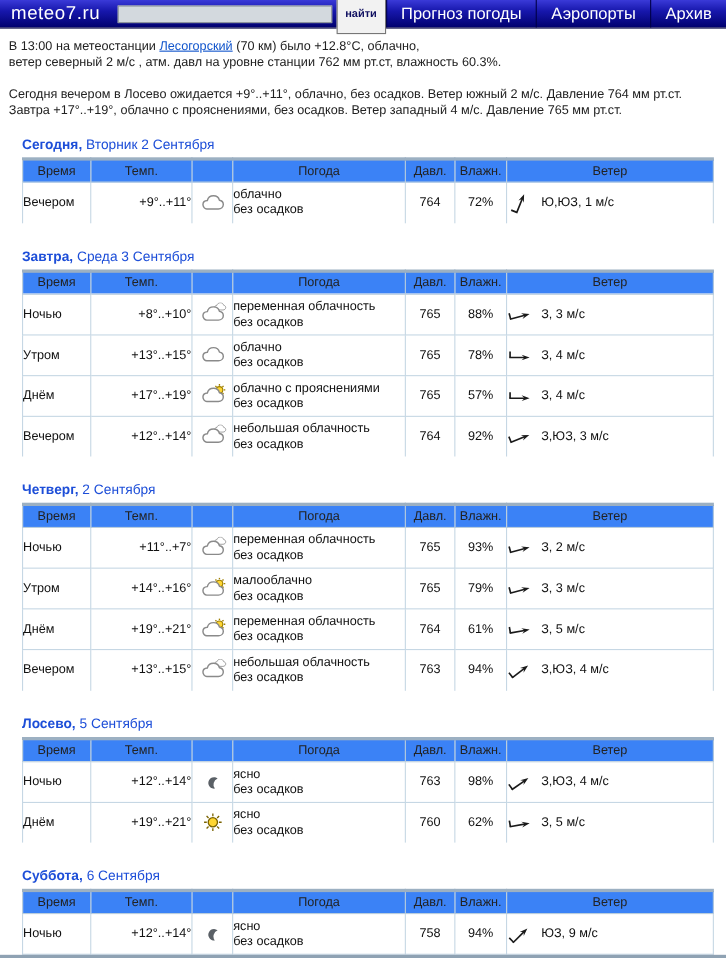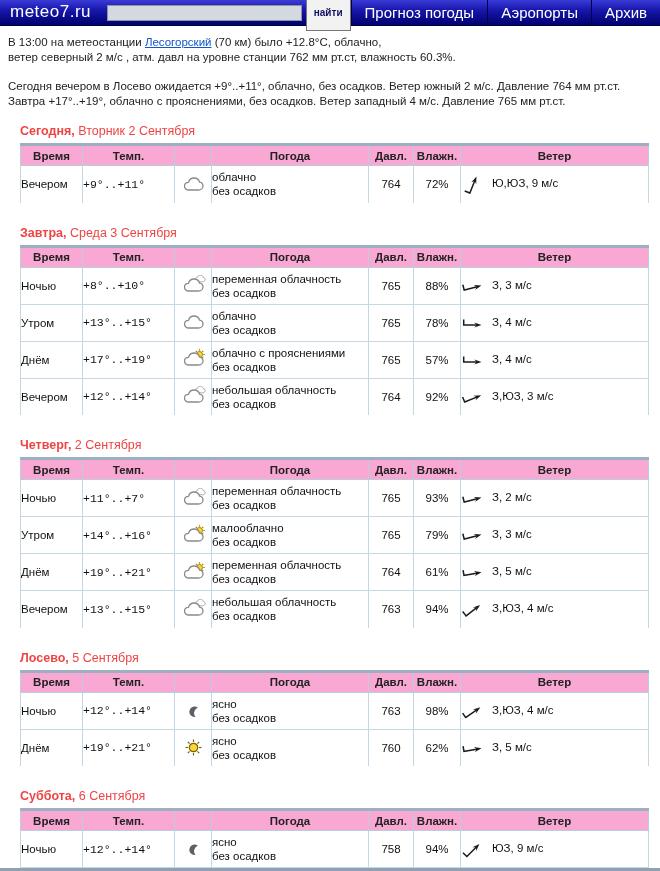--- a/index.html
+++ b/index.html
@@ -32,40 +32,40 @@
     color:#fff; font-size:15px; display:flex; align-items:center;
     padding:0 13px; border-left:1px solid #000048; cursor:pointer; white-space:nowrap;
   }
   
   .intro { margin:9px 20px 0 8px; font-size:11.5px; line-height:15px; color:#222; width:615px; }
   .intro a { color:#1155cc; text-decoration:underline; cursor:pointer; }
   .intro.second { margin-top:14px; }
   
   .day { margin-top:23px; }
   .day:first-child { margin-top:15px; }
-  .day-title { margin:0 0 5px 20px; font-size:12.5px; font-weight:normal; color:#ef4444; }
+  .day-title { margin:0 0 5px 20px; font-size:12.5px; font-weight:normal; color:#1d4ed8; }
   .day-title b { font-weight:bold; }
   table.fc {
     margin-left:20px; width:628px; border-collapse:collapse; table-layout:fixed;
     border-top:3px solid #9cb0c2;
   }
   table.fc col.c1{width:62px} table.fc col.c2{width:92px} table.fc col.c3{width:37px}
   table.fc col.c4{width:157px} table.fc col.c5{width:45px} table.fc col.c6{width:47px}
   table.fc col.c7{width:188px}
   table.fc th {
-    background:#f9a8d4; font-weight:bold; font-size:11.5px; color:#222;
+    background:#3b82f6; font-weight:normal; font-size:11.5px; color:#222;
     height:21px; border:1px solid #b9cddd; border-top:none; text-align:center; padding:0;
   }
   table.fc td {
     font-size:11.5px; color:#111; background:#fff; height:37px;
     border:1px solid #c6d7e4; border-top:none; padding:0;
   }
   table.fc tr:last-child td { border-bottom:none; }
   td.c-time { padding-left:9px; }
-  td.c-temp { text-align:left;font-family:Liberation Mono, monospace; }
+  td.c-temp { text-align:right; }
   td.c-icon { text-align:center; }
   td.c-icon svg { vertical-align:middle; }
   td.c-weather { padding-left:8px; line-height:14px; }
   td.c-press, td.c-hum { text-align:center; }
   td.c-wind { padding-left:10px; }
   .warrow { display:inline-block; width:22px; height:22px; vertical-align:middle; margin-right:9px; }
   .bottom-edge { position:absolute; left:0; top:868px; width:660px; height:3px; background:#8fa2b3; }
 </style>
 </head>
 <body>
@@ -122,21 +122,21 @@
       <div>без осадков</div>
     </td>
     <td class="c-press">764</td>
     <td class="c-hum">72%</td>
     <td class="c-wind"><span class="warrow"><svg width="22" height="22" viewBox="0 0 22 22">
                     <g transform="rotate(-68 11 12)">
                       <line x1="2" y1="13" x2="17" y2="13" stroke="#1a1a1a" stroke-width="1.5"></line>
                       <path d="M20.5 13 L13.2 10.4 L15.8 13 L13.2 15.6 Z" fill="#1a1a1a"></path>
                       <line x1="2.7" y1="13" x2="2.7" y2="7.5" stroke="#1a1a1a" stroke-width="1.5"></line>
                     </g>
-                  </svg></span><span>Ю,ЮЗ, 9 м/с</span></td>
+                  </svg></span><span>Ю,ЮЗ, 1 м/с</span></td>
   </tr>
 </tbody>
     </table>
   </section>
 
   <section class="day">
     <h3 class="day-title"><b>Завтра,</b><span> Среда 3 Сентября</span></h3>
     <table class="fc">
       <colgroup>
             <col class="c1">

